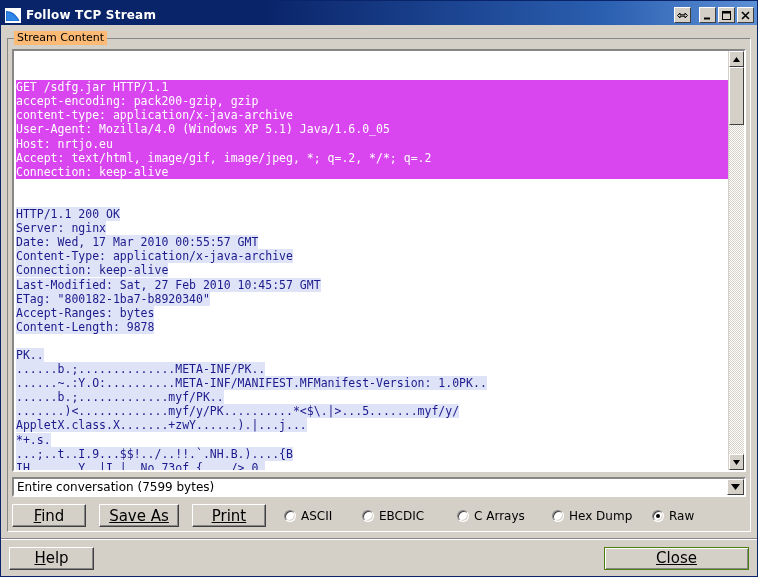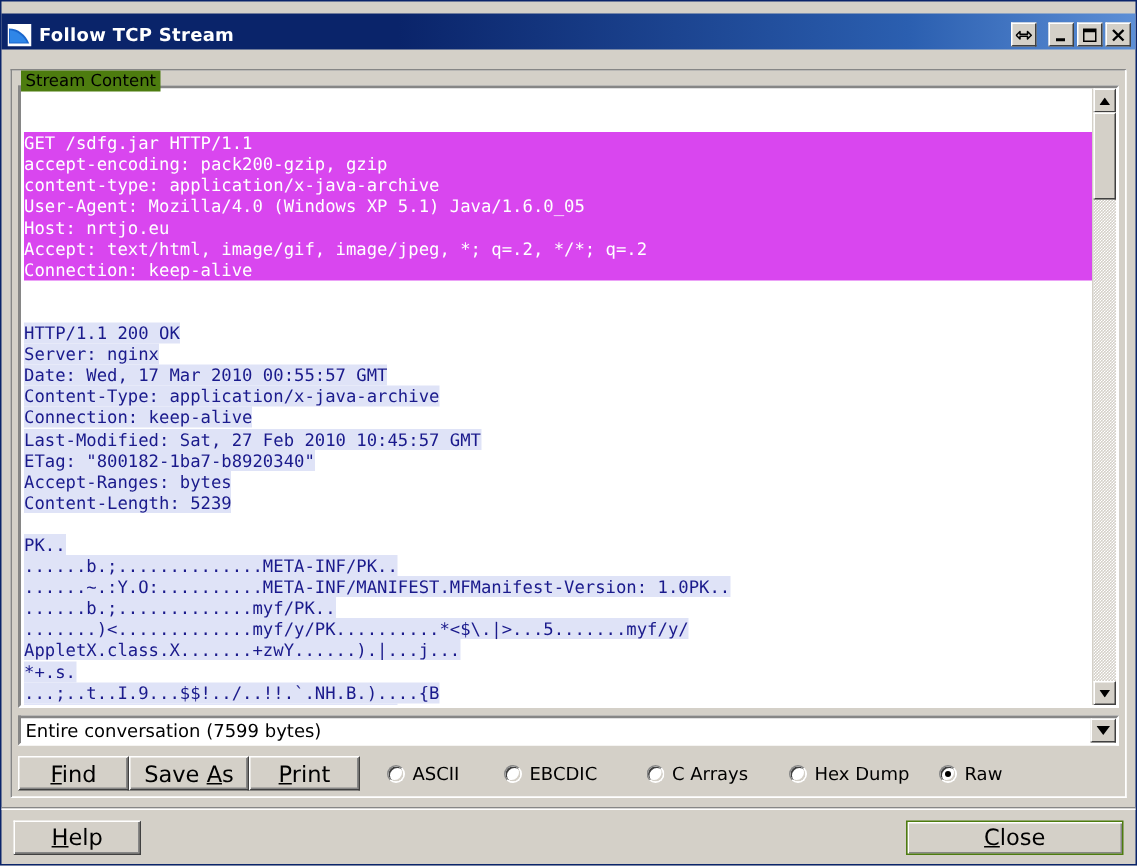--- a/index.html
+++ b/index.html
@@ -28,21 +28,20 @@
 
   
   .titlebar {
     height: 24px;
     flex: 0 0 24px;
     background: linear-gradient(to right, #0a246a 0%, #0a246a 35%, #2b5fb0 80%, #5d8fd6 100%);
     display: flex;
     align-items: center;
     padding: 4px 3px 0 4px;
     box-sizing: border-box;
-    margin-top: 8px;
   }
   .title-icon {
     width: 16px;
     height: 15px;
     margin-right: 5px;
     position: relative;
     flex: 0 0 16px;
   }
   .title-text {
     color: #ffffff;
@@ -100,22 +99,22 @@
     content: "";
     position: absolute;
     left: -1px; right: -1px; top: -1px; bottom: -1px;
     border: 1px solid #868686;
     border-right-color: #ffffff;
     border-bottom-color: #ffffff;
   }
   .gb-label {
     position: absolute;
     left: 7px;
-    top: 8px;
-    background: #4d7c0f;
+    top: 0;
+    background: #fdba74;
     padding: 0 3px;
     font-size: 11px;
     color: #000000;
     z-index: 2;
     line-height: 14px;
   }
 
   .gb-inner {
     margin: 18px 5px 5px 5px;
     flex: 1 1 auto;
@@ -264,21 +263,21 @@
     height: 23px;
     display: flex;
     align-items: center;
     justify-content: center;
     padding: 0 6px;
     cursor: default;
   }
   .btn-find { width: 74px; }
   .btn-save { width: 80px; }
   .btn-print { width: 74px; }
-  .btn-sp { margin-left: 0; }
+  .btn-sp { margin-left: 13px; text-decoration: underline; }
   .mn { text-decoration: underline; }
 
   .radio {
     display: flex;
     align-items: center;
     height: 23px;
     font-size: 12px;
     color: #000000;
     cursor: default;
     white-space: nowrap;
@@ -388,21 +387,21 @@
 <span class="ln">Connection: keep-alive</span>
 <span class="ln"></span></div>
           <div class="blk blk-response"><span class="ln">HTTP/1.1 200 OK</span>
 <span class="ln">Server: nginx</span>
 <span class="ln">Date: Wed, 17 Mar 2010 00:55:57 GMT</span>
 <span class="ln">Content-Type: application/x-java-archive</span>
 <span class="ln">Connection: keep-alive</span>
 <span class="ln">Last-Modified: Sat, 27 Feb 2010 10:45:57 GMT</span>
 <span class="ln">ETag: "800182-1ba7-b8920340"</span>
 <span class="ln">Accept-Ranges: bytes</span>
-<span class="ln">Content-Length: 5239</span>
+<span class="ln">Content-Length: 9878</span>
 <span class="ln"></span>
 <span class="ln">PK..</span>
 <span class="ln">......b.;..............META-INF/PK..</span>
 <span class="ln">......~.:Y.O:..........META-INF/MANIFEST.MFManifest-Version: 1.0PK..</span>
 <span class="ln">......b.;.............myf/PK..</span>
 <span class="ln">.......)&lt;.............myf/y/PK..........*&lt;$\.|&gt;...5.......myf/y/</span>
 <span class="ln">AppletX.class.X.......+zwY......).|...j...</span>
 <span class="ln">*+.s.</span>
 <span class="ln">...;..t..I.9...$$!../..!!.`.NH.B.)....{B</span>
 <span class="ln">IH.......Y..|I.|_.No.73of.{..../&gt;.0.</span>

